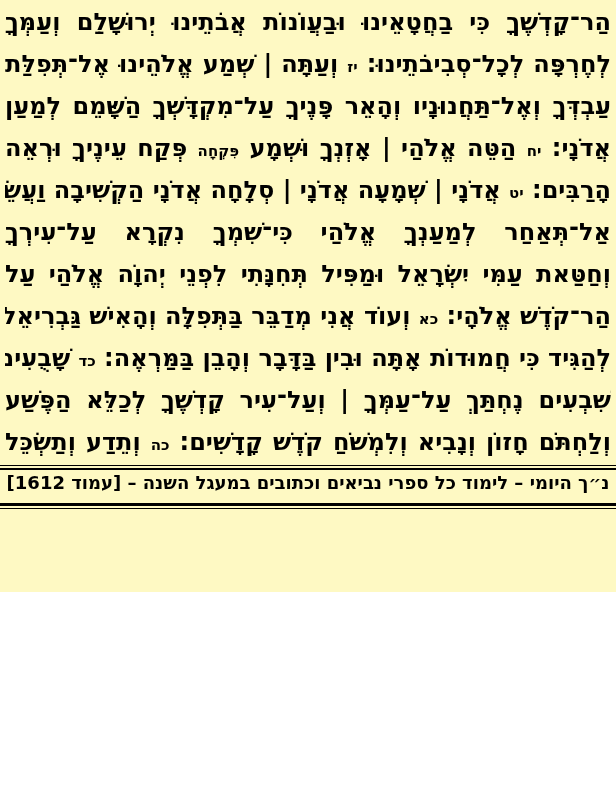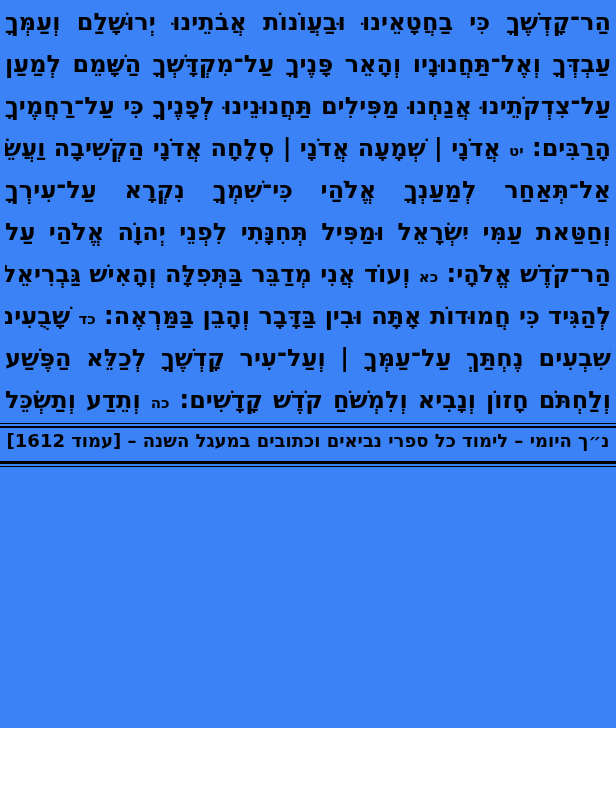--- a/index.html
+++ b/index.html
@@ -3,22 +3,22 @@
 <meta charset="utf-8">
 <style>
   html, body {
     margin: 0;
     padding: 0;
     background: #ffffff;
   }
   .page {
     position: relative;
     width: 616px;
-    height: 728px;
-    background: #3b82f6;
+    height: 592px;
+    background: #fef9c3;
     color: #000000;
     overflow: hidden;
     box-sizing: border-box;
     font-family: "DejaVu Sans", sans-serif;
   }
   .text-block {
     direction: rtl;
     padding: 1px 5px 0 5px;
     box-sizing: border-box;
   }
@@ -72,22 +72,23 @@
     margin-top: 2px;
   }
 </style>
 </head>
 <body>
 
 <div class="page">
 
   <div class="text-block" id="text-block">
       <div class="line"><span>הַר־קָדְשֶׁךָ כִּי בַחֲטָאֵינוּ וּבַעֲוֹנוֹת אֲבֹתֵינוּ יְרוּשָׁלִַם וְעַמְּךָ</span></div>
+      <div class="line"><span>לְחֶרְפָּה לְכָל־סְבִיבֹתֵינוּ: </span><span class="seg-small">יז</span><span> וְעַתָּה | שְׁמַע אֱלֹהֵינוּ אֶל־תְּפִלַּת</span></div>
       <div class="line"><span>עַבְדְּךָ וְאֶל־תַּחֲנוּנָיו וְהָאֵר פָּנֶיךָ עַל־מִקְדָּשְׁךָ הַשָּׁמֵם לְמַעַן</span></div>
-      <div class="line"><span>עַל־צִדְקֹתֵינוּ אֲנַחְנוּ מַפִּילִים תַּחֲנוּנֵינוּ לְפָנֶיךָ כִּי עַל־רַחֲמֶיךָ</span></div>
+      <div class="line"><span>אֲדֹנָי: </span><span class="seg-small">יח</span><span> הַטֵּה אֱלֹהַי | אָזְנְךָ וּשְׁמָע </span><span class="seg-small">פִּקְחָה</span><span> פְּקַח עֵינֶיךָ וּרְאֵה</span></div>
       <div class="line"><span>הָרַבִּים: </span><span class="seg-small">יט</span><span> אֲדֹנָי | שְׁמָעָה אֲדֹנָי | סְלָחָה אֲדֹנָי הַקְשִׁיבָה וַעֲשֵׂה</span></div>
       <div class="line"><span>אַל־תְּאַחַר לְמַעַנְךָ אֱלֹהַי כִּי־שִׁמְךָ נִקְרָא עַל־עִירְךָ</span></div>
       <div class="line"><span>וְחַטַּאת עַמִּי יִשְׂרָאֵל וּמַפִּיל תְּחִנָּתִי לִפְנֵי יְהוָֹה אֱלֹהַי עַל</span></div>
       <div class="line"><span>הַר־קֹדֶשׁ אֱלֹהָי: </span><span class="seg-small">כא</span><span> וְעוֹד אֲנִי מְדַבֵּר בַּתְּפִלָּה וְהָאִישׁ גַּבְרִיאֵל</span></div>
       <div class="line"><span>לְהַגִּיד כִּי חֲמוּדוֹת אָתָּה וּבִין בַּדָּבָר וְהָבֵן בַּמַּרְאֶה: </span><span class="seg-small">כד</span><span> שָׁבֻעִים</span></div>
       <div class="line"><span>שִׁבְעִים נֶחְתַּךְ עַל־עַמְּךָ | וְעַל־עִיר קָדְשֶׁךָ לְכַלֵּא הַפֶּשַׁע</span></div>
       <div class="line"><span>וְלַחְתֹּם חָזוֹן וְנָבִיא וְלִמְשֹׁחַ קֹדֶשׁ קָדָשִׁים: </span><span class="seg-small">כה</span><span> וְתֵדַע וְתַשְׂכֵּל</span></div>
     </div>
 
   <div class="footer-rules-top">

